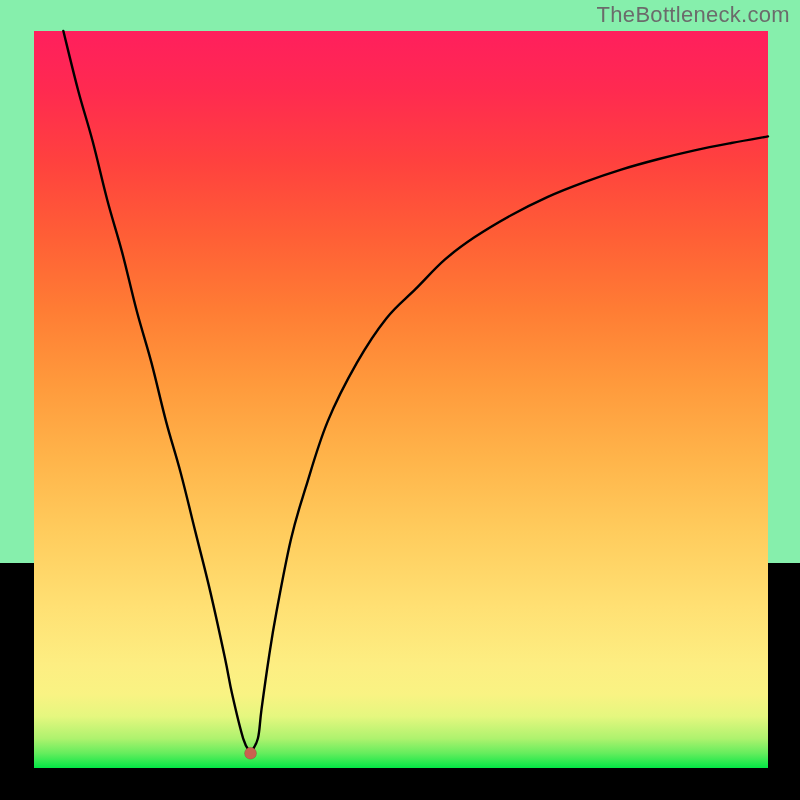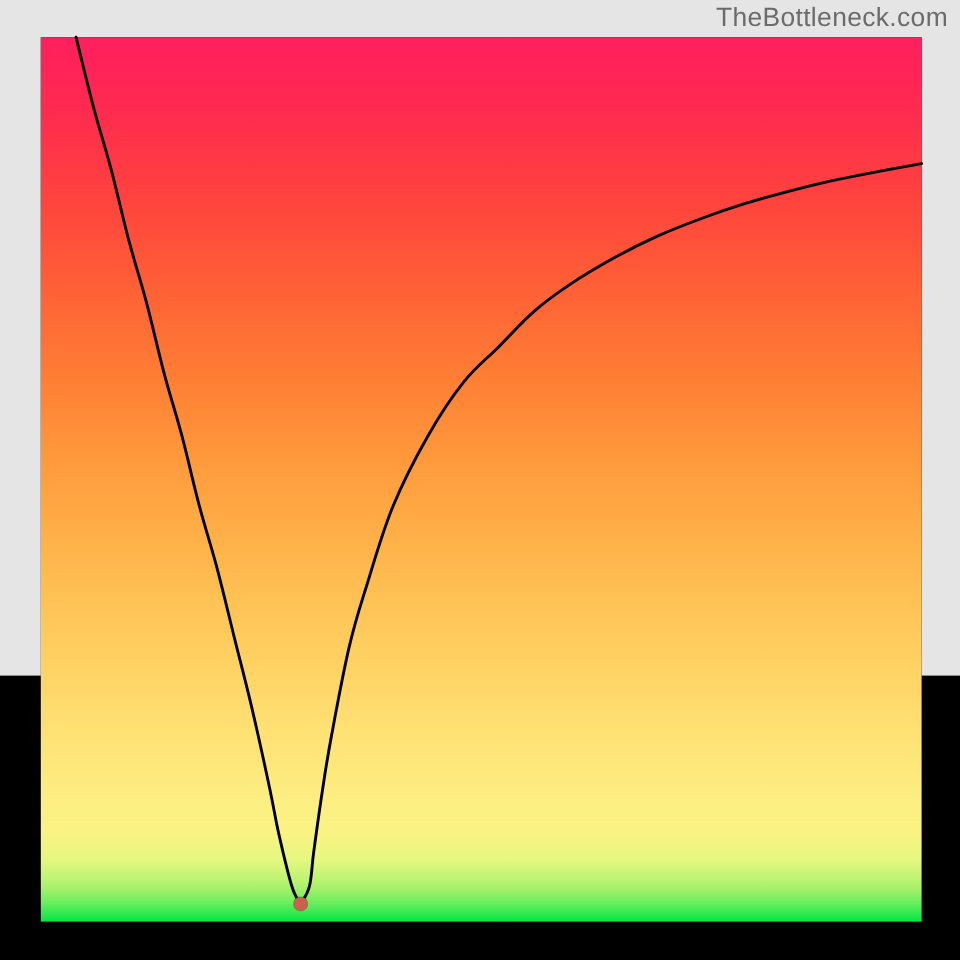--- a/index.html
+++ b/index.html
@@ -8,21 +8,21 @@
     width: 800px;
     height: 800px;
     background: #000;
     overflow: hidden;
     font-family: Arial, Helvetica, sans-serif;
   }
   .outer {
     position: relative;
     width: 800px;
     height: 563px;
-    background: #e5e5e5;
+    background: #86efac;
   }
   .watermark {
     position: absolute;
     top: 2px;
     right: 10px;
     color: #6b6b6b;
     font-size: 22px;
     letter-spacing: 0.3px;
     z-index: 10;
     font-weight: 400;

